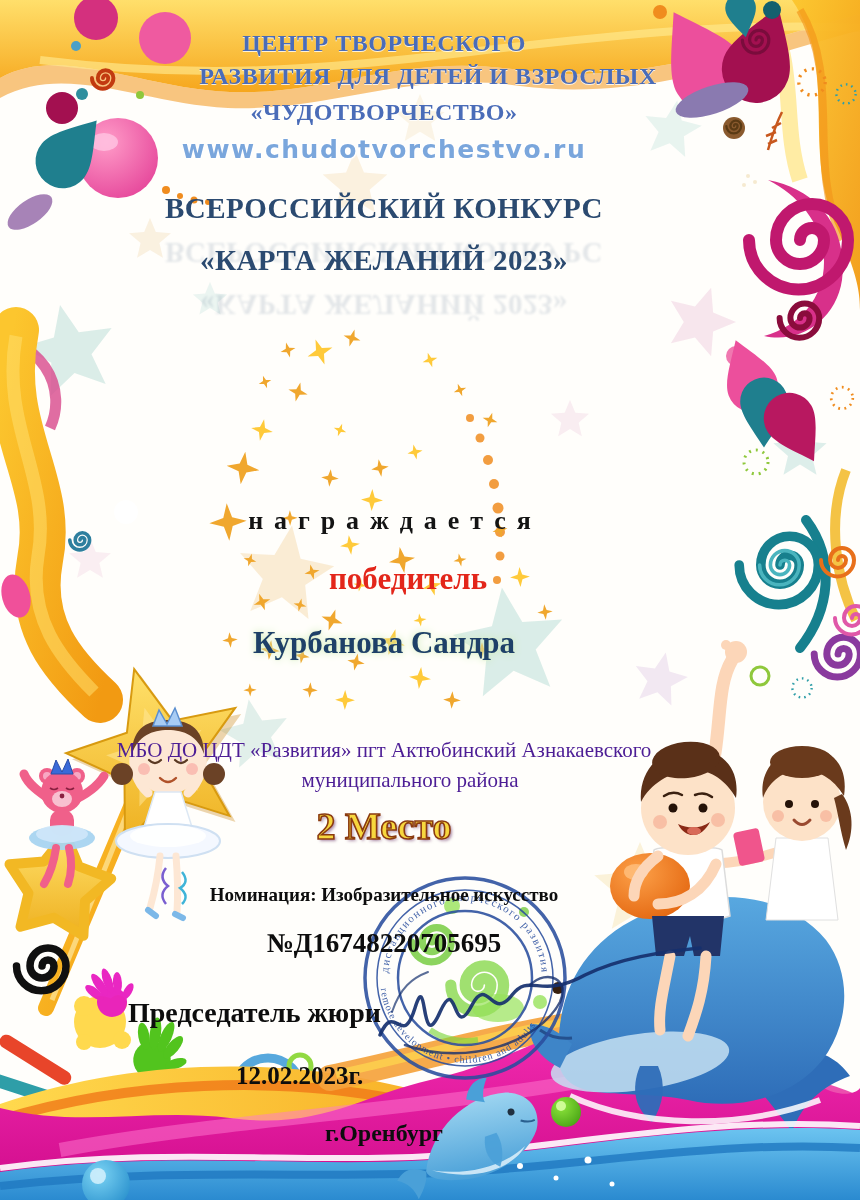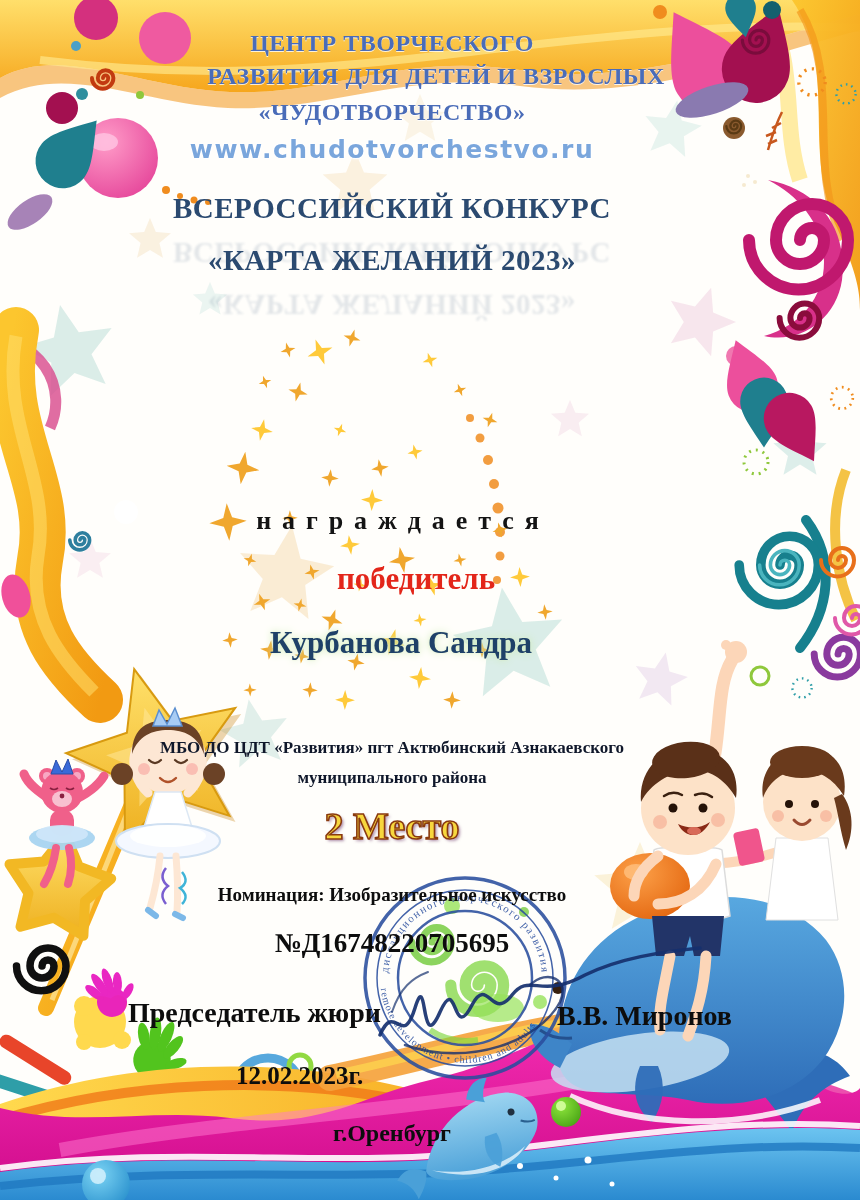--- a/index.html
+++ b/index.html
@@ -1,21 +1,21 @@
 <!DOCTYPE html>
 <html><head>
 <meta charset="utf-8">
 <style>
   html,body{margin:0;padding:0;background:#ffffff;}
   #page{position:relative;width:860px;height:1200px;overflow:hidden;background:#fffefb;
         font-family:"Liberation Serif",serif;}
   svg.layer{position:absolute;left:0;top:0;width:860px;height:1200px;}
   #bg{z-index:1;}
   #stamp{z-index:2;}
-  .txt{position:absolute;left:8px;width:768px;text-align:center;z-index:5;white-space:nowrap;}
+  .txt{position:absolute;left:0;width:768px;text-align:center;z-index:5;white-space:nowrap;}
   .org{color:#4a6cb8;font-weight:700;font-size:24px;letter-spacing:.5px;
        text-shadow:0 1px 0 rgba(255,255,255,.8);}
   #org1{top:30px;}
   #org2{top:63px;margin-left:44px;}
   #org3{top:99px;}
   #website{top:135px;font-family:"DejaVu Sans",sans-serif;font-weight:700;font-size:25px;
        letter-spacing:1.5px;color:#7aa6dc;
        text-shadow:0 0 3px #fff,0 0 3px #fff,0 0 4px #fff,1px 1px 0 #fff,-1px -1px 0 #fff;}
   .contest{font-weight:700;font-size:29px;color:#2b4a70;letter-spacing:.5px;}
   #contest1{top:192px;}
@@ -23,24 +23,24 @@
   .reflection{transform:scaleY(-1);opacity:.13;filter:blur(1px);z-index:4;}
   #contest1r{top:236px;}
   #contest2r{top:288px;}
   #doctitle{top:322px;font-weight:700;font-size:126px;letter-spacing:3px;color:#e21414;
        -webkit-text-stroke:2px #d9edcc;
        text-shadow:0 0 12px rgba(205,235,190,.95),3px 4px 3px rgba(150,60,60,.22);}
   #awarded{top:506px;font-weight:700;font-size:26px;color:#141414;letter-spacing:.42em;
        padding-left:.42em;}
   #status{top:561px;font-weight:700;font-size:31px;color:#e3261a;padding-left:24px;}
   #recipient{top:625px;font-weight:700;font-size:31px;color:#1e4068;
-       text-shadow:0 0 8px #cdebb5,0 0 2px #e4f2d2;padding-left:9px;}
-  .inst{font-weight:700;font-size:17px;color:#0f172a;}
+       text-shadow:0 0 8px #cdebb5,0 0 2px #e4f2d2;}
+  .inst{font-weight:400;font-size:21px;color:#4c1d95;}
   #inst1{top:738px;}
-  #inst2{top:768px;}
+  #inst2{top:768px;padding-left:26px;}
   #place{top:804px;font-weight:700;font-size:38px;color:#f7d73e;
        -webkit-text-stroke:1.6px #8a3a10;
        text-shadow:2px 2px 3px rgba(90,30,90,.5);}
   #nomination{top:884px;font-weight:700;font-size:19px;color:#0d0d0d;}
   #certnum{top:928px;font-weight:700;font-size:27px;color:#0d0d0d;}
   .sig{position:absolute;z-index:5;font-weight:700;font-size:28px;color:#0d0d0d;white-space:nowrap;}
   #chairman{left:128px;top:997px;}
   #chairname{right:128px;top:1000px;}
   #date{left:236px;top:1062px;font-size:25px;}
   #city{top:1120px;font-weight:700;font-size:24px;color:#0d0d0d;}
@@ -487,17 +487,16 @@
 <div class="txt" id="recipient">Курбанова Сандра</div>
 
 <div class="txt inst" id="inst1">МБО ДО ЦДТ «Развития» пгт Актюбинский Азнакаевского</div>
 <div class="txt inst" id="inst2">муниципального района</div>
 
 <div class="txt" id="place">2 Место</div>
 <div class="txt" id="nomination">Номинация: Изобразительное искусство</div>
 <div class="txt" id="certnum">№Д16748220705695</div>
 
 <div class="sig" id="chairman">Председатель жюри</div>
-<div class="sig" id="chairname">В.В. Миронов</div>
 <div class="sig" id="date">12.02.2023г.</div>
 <div class="txt" id="city">г.Оренбург</div>
 
 </div>
 
 </body></html>

